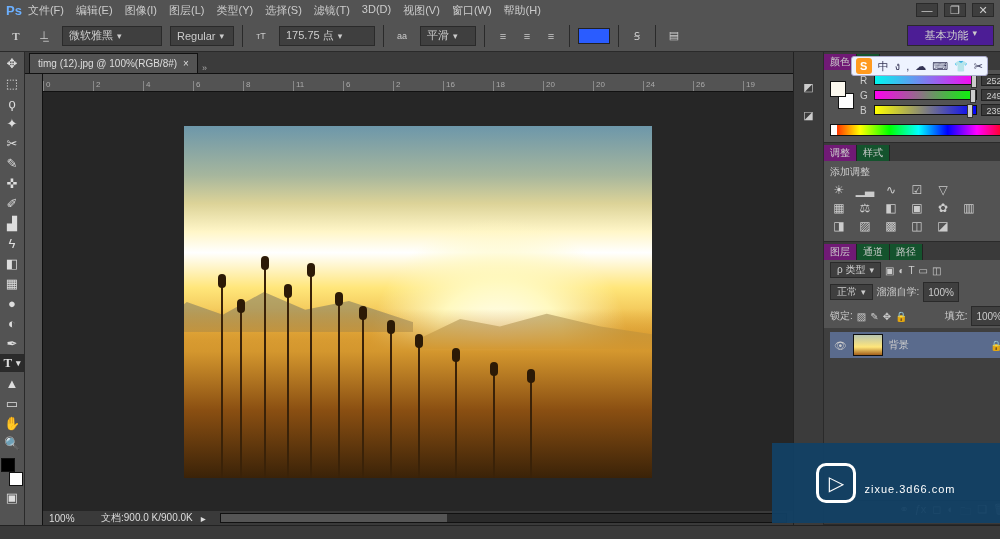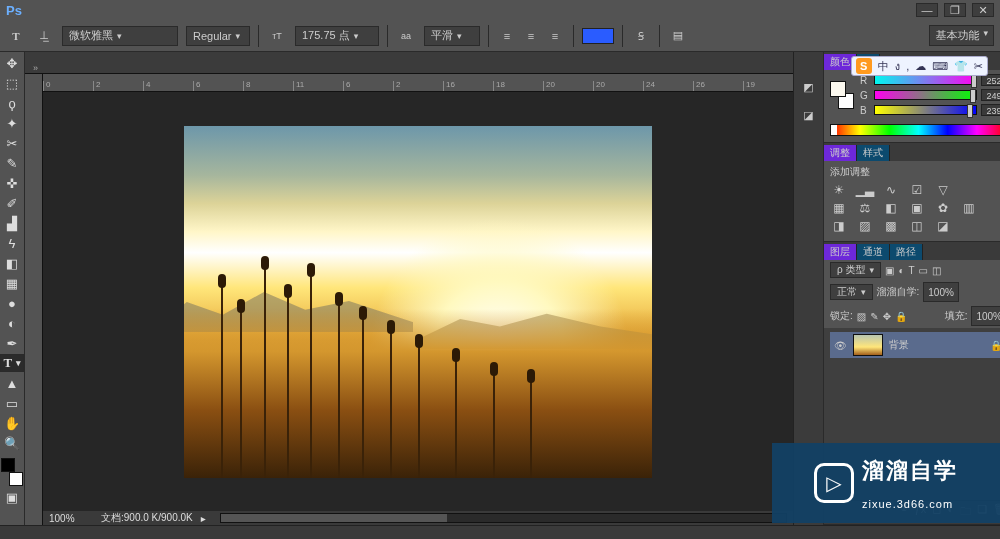--- a/index.html
+++ b/index.html
@@ -11,21 +11,21 @@
   .titlebar .menu { display:flex; gap:12px; }
   .titlebar .menu span { cursor:default; }
   .winbtns { margin-left:auto; display:flex; gap:6px; padding-right:6px; }
   .winbtn { width:22px; height:14px; display:flex; align-items:center; justify-content:center; border:1px solid #2a2a2a; background:#3e3e3e; }
 
   
   .optbar { height: 32px; background:#535353; border-bottom:1px solid #2a2a2a; display:flex; align-items:center; gap:8px; padding:0 6px; }
   .sel { background:#3f3f3f; border:1px solid #2a2a2a; height:20px; display:flex; align-items:center; padding:0 6px; gap:4px; }
   .sel::after { content:"▾"; font-size:9px; }
   .iconbox { width:20px; height:20px; display:flex; align-items:center; justify-content:center; border:1px solid transparent; }
-  .workspace { margin-left:auto; background:#404040; border:1px solid #2a2a2a; padding:2px 5px; display:flex; align-items:flex-start; gap:4px;}
+  .workspace { margin-left:auto; background:#4c1d95; border:1px solid #2a2a2a; padding:2px 16px; display:flex; align-items:flex-start; gap:4px;}
   .workspace::after { content:"▾"; font-size:9px; }
   .tinyinput { height:20px; background:#3f3f3f; border:1px solid #2a2a2a; padding:0 4px; display:flex; align-items:center; }
   .swatch { width:32px; height:16px; border:1px solid #222; }
   .iconset { display:flex; gap:4px; }
   .vsep { width:1px; height:22px; background:#2a2a2a; }
 
   
   .main { display:flex; height:calc(100% - 52px - 14px); }
   .toolcol { width:28px; background:#535353; display:flex; flex-direction:column; align-items:center; padding-top:2px; gap:2px; border-right:1px solid #2a2a2a;}
   .tool { width:24px; height:18px; display:flex; align-items:center; justify-content:center; color:#ddd; position:relative; font-size:13px; }
@@ -62,22 +62,22 @@
   .hscroll .track { flex:1; height:10px; background:#2a2a2a; border:1px solid #111; margin-left:6px; position:relative;}
   .hscroll .thumb { position:absolute; left:0; width:40%; height:100%; background:#555; }
 
   
   .dock { width:190px; background:#535353; border-left:1px solid #2a2a2a; display:flex; flex-direction:column; }
   .slim { width:30px; background:#3b3b3b; border-left:1px solid #222; display:flex; flex-direction:column; align-items:center; gap:10px; padding-top:26px;}
   .slim div{ width:18px; height:18px; display:flex; align-items:center; justify-content:center; color:#ccc;}
   .rightwrap { display:flex; }
   .panel { border-bottom:1px solid #2a2a2a; }
   .ptabs { display:flex; background:#3a3a3a; height:18px; align-items:flex-end;}
-  .ptab { padding:1px 6px; font-size:10px; color:#ccc; border-right:1px solid #222; background:#0c4a6e;}
-  .ptab.active { background:#6d28d9; }
+  .ptab { padding:1px 6px; font-size:10px; color:#ccc; border-right:1px solid #222; background:#14532d;}
+  .ptab.active { background:#701a75; }
   .pbody { padding:4px 6px; font-size:10px;}
   
   .colorpanel { display:flex; gap:6px; align-items:center; }
   .miniswatch { position:relative; width:24px; height:28px;}
   .miniswatch .bg{ position:absolute; bottom:0; right:0; width:16px; height:16px; background:#fff; border:1px solid #111;}
   .miniswatch .fg{ position:absolute; top:0; left:0; width:16px; height:16px; background:#fcf9ef; border:1px solid #111;}
   .sliders { flex:1; display:flex; flex-direction:column; gap:3px;}
   .sliderrow { display:flex; align-items:center; gap:4px;}
   .sliderrow label{ width:10px; color:#ccc; font-size:10px;}
   .slidert {height:10px; flex:1; position:relative; border:1px solid #111;}
@@ -114,39 +114,52 @@
   .ime .s{ background:#ff9a1f; color:#fff; width:16px; height:16px; border-radius:3px; display:flex; align-items:center; justify-content:center; font-weight:bold;}
 
   
   .status { position:absolute; bottom:0; left:0; right:0; height:14px; background:#3a3a3a; border-top:1px solid #222;}
 </style>
 </head>
 <body>
 
 <div class="titlebar">
   <span class="ps">Ps</span>
+  <div class="menu">
+    <span>文件(F)</span>
+    <span>编辑(E)</span>
+    <span>图像(I)</span>
+    <span>图层(L)</span>
+    <span>类型(Y)</span>
+    <span>选择(S)</span>
+    <span>滤镜(T)</span>
+    <span>3D(D)</span>
+    <span>视图(V)</span>
+    <span>窗口(W)</span>
+    <span>帮助(H)</span>
+  </div>
   <div class="winbtns">
     <div class="winbtn">—</div>
     <div class="winbtn">❐</div>
     <div class="winbtn">✕</div>
   </div>
 </div>
 
 <div class="optbar">
   <div class="iconbox" style="font-family:serif;font-weight:bold;">T</div>
   <div class="iconbox">⊥̲</div>
-  <div class="sel" style="width:116px">
+  <div class="sel" style="width:100px">
       <span>微软雅黑</span>
     </div>
   <div class="sel" style="width:64px">
       <span>Regular</span>
     </div>
   <div class="vsep"></div>
   <div class="iconbox" style="font-size:9px">тT</div>
-  <div class="sel" style="width:84px">
+  <div class="sel" style="width:96px">
       <span>175.75 点</span>
     </div>
   <div class="vsep"></div>
   <div class="iconbox" style="font-size:9px">aa</div>
   <div class="sel" style="width:56px">
       <span>平滑</span>
     </div>
   <div class="vsep"></div>
   <div class="iconset">
     <div class="iconbox">≡</div>
@@ -189,20 +202,24 @@
     <div class="tool">🔍</div>
     <div class="swatches">
       <div class="bg"></div>
       <div class="fg"></div>
     </div>
     <div class="tool">▣</div>
   </div>
 
   <div class="doccol">
     <div class="doctabs">
+      <div class="doctab">
+        <span>timg (12).jpg @ 100%(RGB/8#)</span>
+        <span>×</span>
+      </div>
       <span class="chev">»</span>
     </div>
     <div class="rulers-canvas">
       <div class="vruler"></div>
       <div class="rcol">
         <div class="hruler">
           <span>0</span>
           <span>2</span>
           <span>4</span>
           <span>6</span>
@@ -396,16 +413,15 @@
   <span>,</span>
   <span>☁</span>
   <span>⌨</span>
   <span>👕</span>
   <span>✂</span>
 </div>
 
 <div class="watermark">
   <div class="logo"></div>
   <div>
-    <div class="big">溜溜自学</div>
     <div class="sub">zixue.3d66.com</div>
   </div>
 </div>
 
 </body></html>

